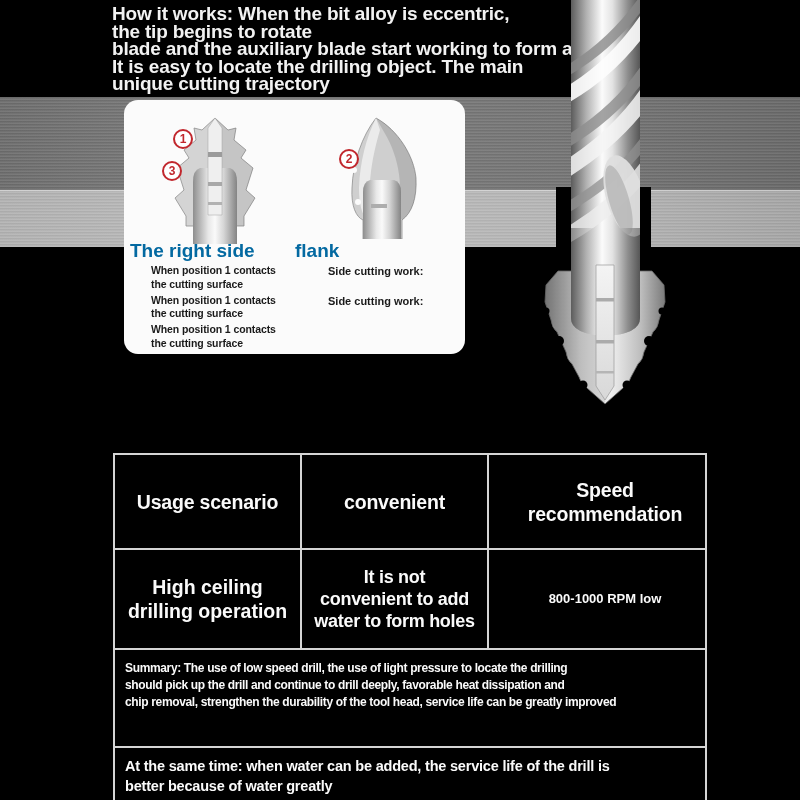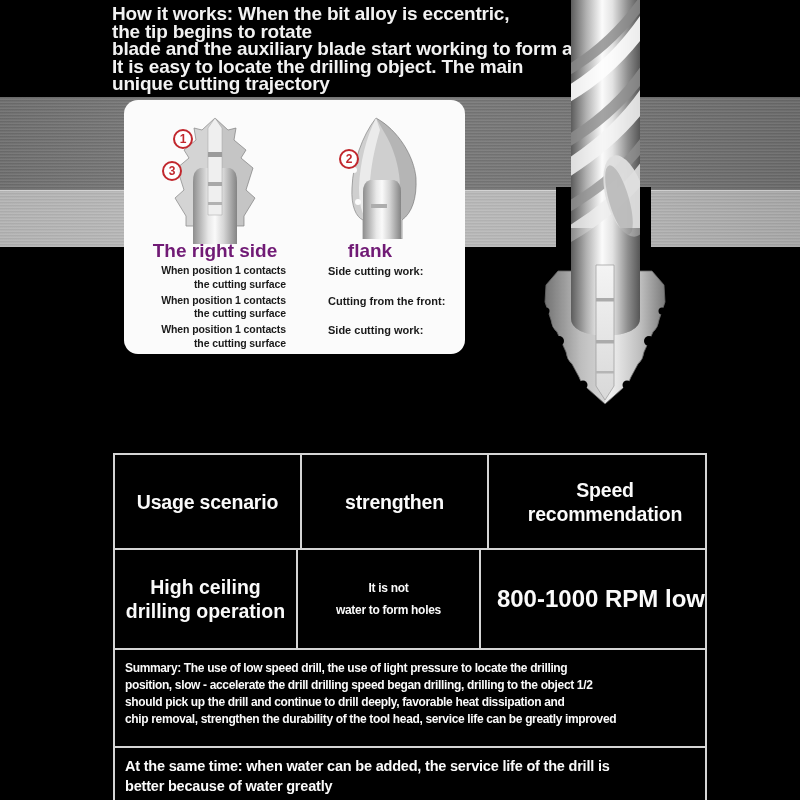--- a/index.html
+++ b/index.html
@@ -33,46 +33,46 @@
   .tip-front{position:absolute;left:36px;top:14px;width:110px;height:130px;}
   .tip-flank{position:absolute;left:200px;top:14px;width:105px;height:125px;}
   .marker{
     position:absolute;width:20px;height:20px;border-radius:50%;
     border:2px solid #c1272d;color:#c1272d;background:rgba(255,255,255,0.88);
     font-size:12px;line-height:16px;text-align:center;
   }
   .m1{left:49px;top:29px;}
   .m3{left:38px;top:61px;}
   .m2{left:215px;top:49px;}
-  .card-heading{position:absolute;top:140px;height:24px;font-size:19px;text-align:center;color:#701a75;}
+  .card-heading{position:absolute;top:140px;height:24px;font-size:19px;text-align:left;color:#0369a1;}
   .h-left{left:6px;width:170px;}
   .h-right{left:171px;width:150px;}
-  .notes-left{position:absolute;left:12px;top:164px;width:150px;text-align:right;}
+  .notes-left{position:absolute;left:27px;top:164px;width:150px;}
   .notes-left .item{height:29.5px;font-size:10.5px;line-height:13.5px;letter-spacing:-0.1px;}
   .notes-right{position:absolute;left:204px;top:164px;width:135px;}
   .notes-right .item{height:29.5px;font-size:11px;line-height:13.5px;padding-top:1px;}
   
   .tbl{
     position:absolute;left:113px;top:453px;width:594px;height:347px;color:#fafafa;
     border-left:2px solid #d5d5d5;border-right:2px solid #d5d5d5;border-top:2px solid #d5d5d5;
   }
   .trow{display:flex;border-bottom:2px solid #d5d5d5;}
   .trow:last-child{border-bottom:none;}
   .cell{display:flex;flex-direction:column;justify-content:center;align-items:center;text-align:center;}
   .cell{border-right:2px solid #d5d5d5;}
   .cell:last-child{border-right:none;}
   .r-head{height:95px;}
   .r-data{height:100px;}
   .c1{width:187px;}
   .c2{width:187px;}
   .c3{flex:1;margin-left:16px;}
   .r-head .cell div{font-size:19.5px;line-height:24px;letter-spacing:-0.2px;white-space:nowrap;}
   .r-data .c1 div{font-size:19.5px;line-height:24px;white-space:nowrap;}
-  .r-data .c2 div{font-size:12px;line-height:22px;letter-spacing:-0.3px;white-space:nowrap;}
-  .r-data .c3 div{font-size:24px;line-height:24px;white-space:nowrap;}
+  .r-data .c2 div{font-size:18px;line-height:22px;letter-spacing:-0.3px;white-space:nowrap;}
+  .r-data .c3 div{font-size:13px;line-height:24px;white-space:nowrap;}
   .r-summary{height:98px;display:block;padding:10px 0 8px 10px;}
   .r-summary div{font-size:12px;line-height:17px;letter-spacing:-0.35px;white-space:nowrap;}
   .r-note{height:50px;display:block;padding:8px 0 0 10px;}
   .r-note div{font-size:14.5px;line-height:20px;letter-spacing:-0.2px;white-space:nowrap;}
 </style>
 </head>
 <body>
 
 <div class="stage">
 
@@ -195,54 +195,53 @@
         <div>the cutting surface</div>
       </div>
       <div class="item">
         <div>When position 1 contacts</div>
         <div>the cutting surface</div>
       </div>
     </div>
 
     <div class="notes-right">
       <div class="item">Side cutting work:</div>
-      <div class="item">Cutting from the front:</div>
       <div class="item">Side cutting work:</div>
     </div>
   </div>
 
   <div class="tbl">
     <div class="trow r-head">
       <div class="cell c1">
         <div>Usage scenario</div>
       </div>
       <div class="cell c2">
-        <div>strengthen</div>
+        <div>convenient</div>
       </div>
       <div class="cell c3">
         <div>Speed</div>
         <div>recommendation</div>
       </div>
     </div>
     <div class="trow r-data">
       <div class="cell c1">
         <div>High ceiling</div>
         <div>drilling operation</div>
       </div>
       <div class="cell c2">
         <div>It is not</div>
+        <div>convenient to add</div>
         <div>water to form holes</div>
       </div>
       <div class="cell c3">
         <div>800-1000 RPM low</div>
       </div>
     </div>
     <div class="trow r-summary">
       <div>Summary: The use of low speed drill, the use of light pressure to locate the drilling</div>
-      <div>position, slow - accelerate the drill drilling speed began drilling, drilling to the object 1/2</div>
       <div>should pick up the drill and continue to drill deeply, favorable heat dissipation and</div>
       <div>chip removal, strengthen the durability of the tool head, service life can be greatly improved</div>
     </div>
     <div class="trow r-note">
       <div>At the same time: when water can be added, the service life of the drill is</div>
       <div>better because of water greatly</div>
     </div>
   </div>
 
 </div>

